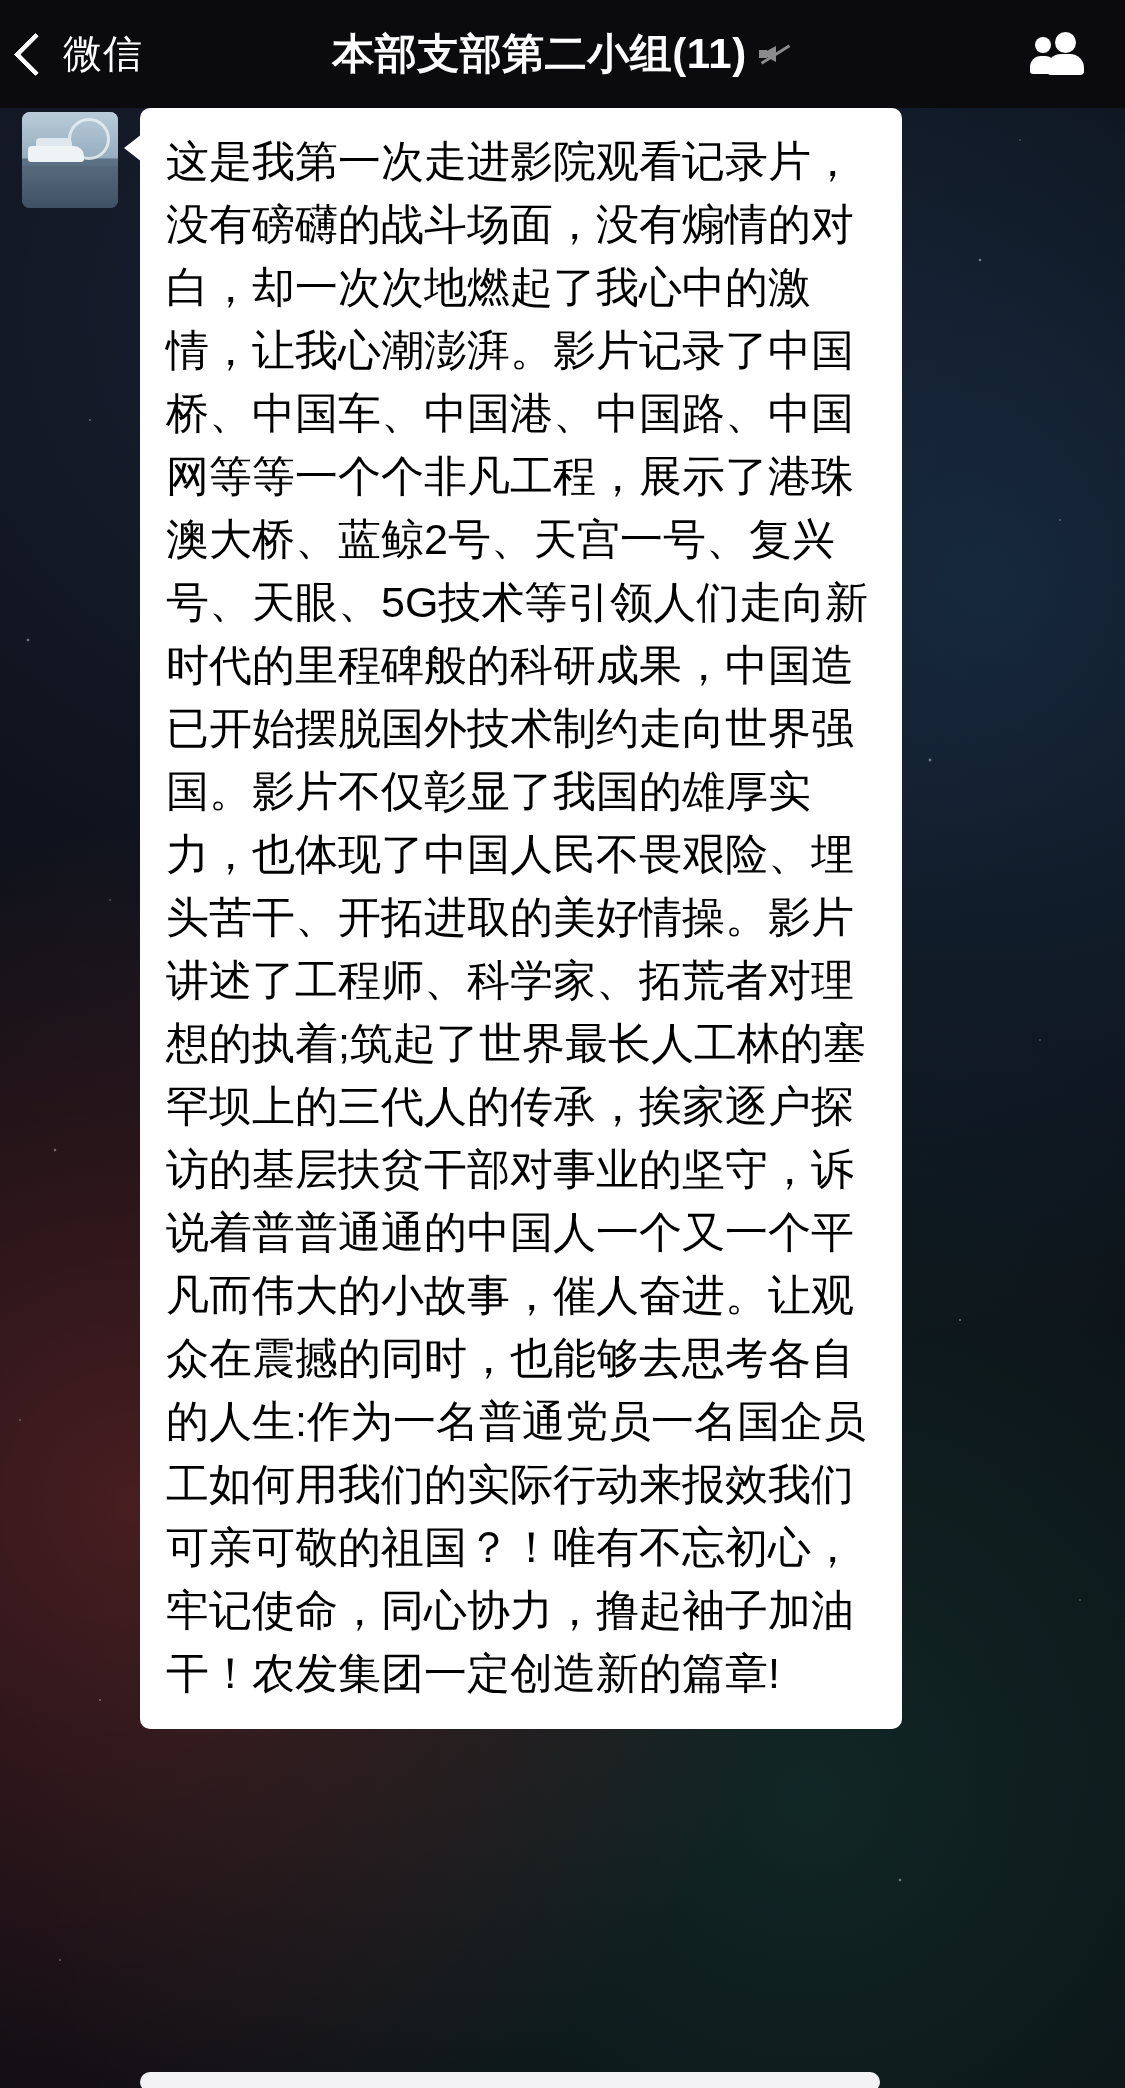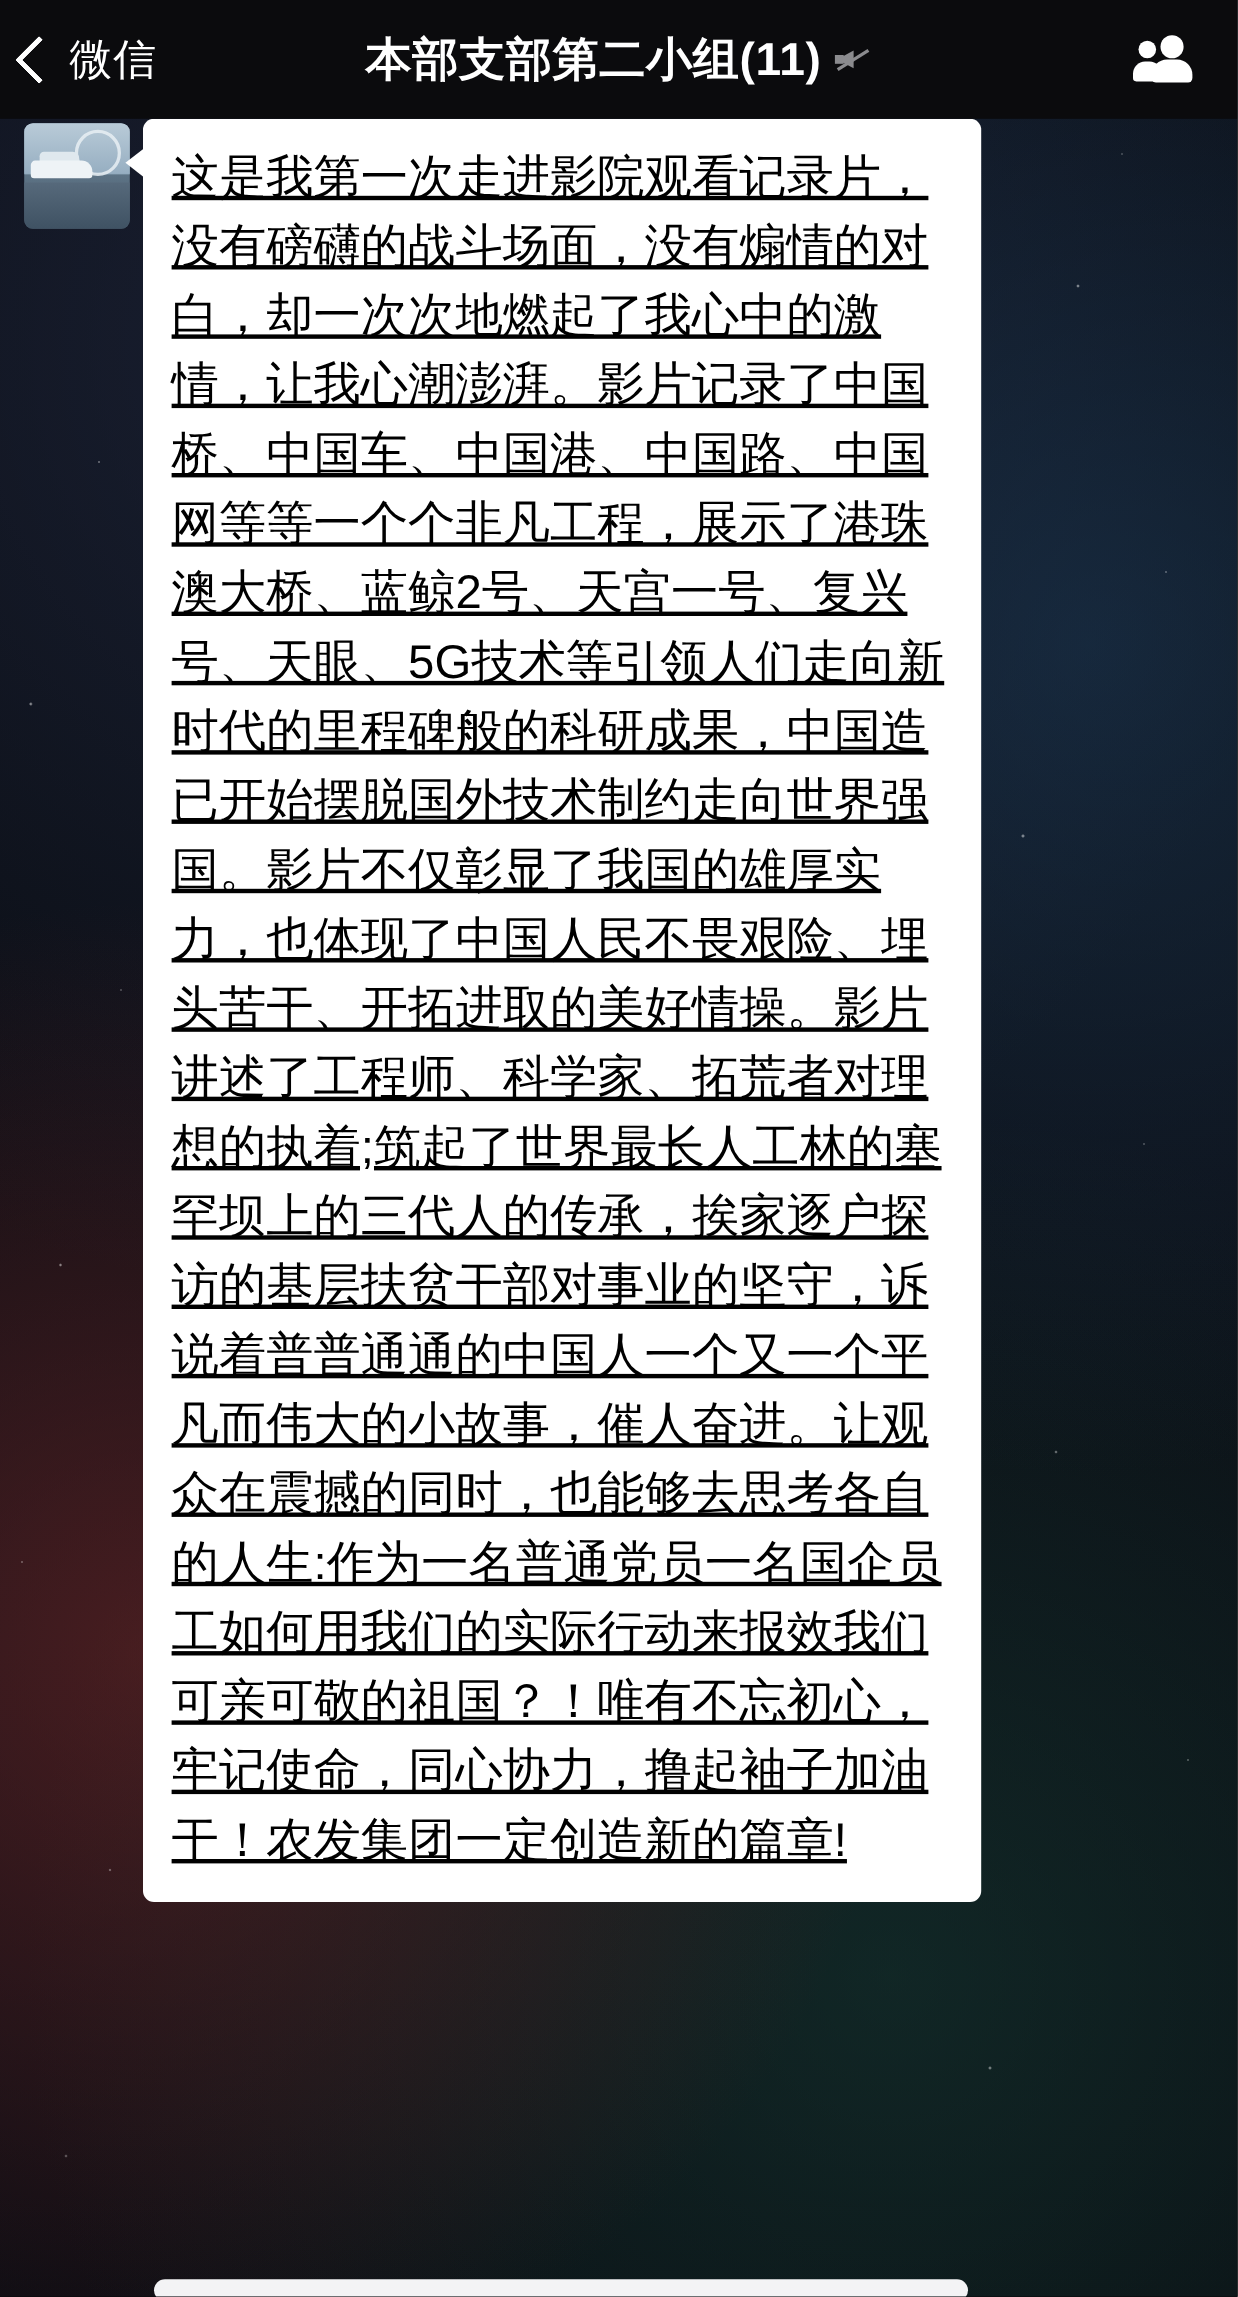--- a/index.html
+++ b/index.html
@@ -258,27 +258,26 @@
     border-radius: 4px 6px 0 0;
   }
   .avatar .water {
     position: absolute;
     left: 0; right: 0; bottom: 0; height: 44%;
     background: linear-gradient(180deg, #56697b 0%, #3f5263 100%);
   }
 
   .bubble {
     position: relative;
-    margin-left: 12px;
+    margin-left: 22px;
     background: #ffffff;
     border-radius: 10px;
     padding: 22px 26px 24px 26px;
     max-width: 762px;
     box-sizing: border-box;
-    text-decoration: underline;
   }
   .bubble-tail {
     position: absolute;
     left: -16px;
     top: 26px;
     width: 0;
     height: 0;
     border-top: 14px solid transparent;
     border-bottom: 14px solid transparent;
     border-right: 18px solid #ffffff;

